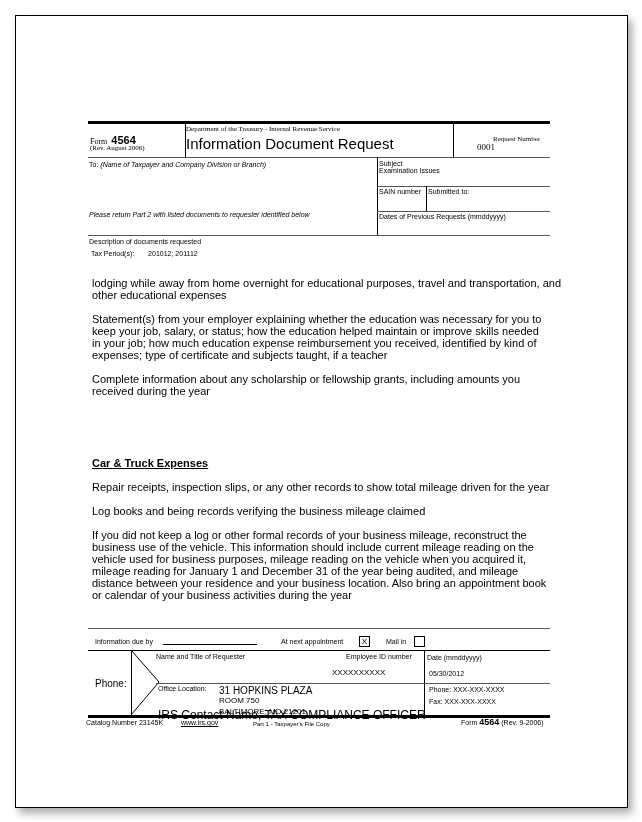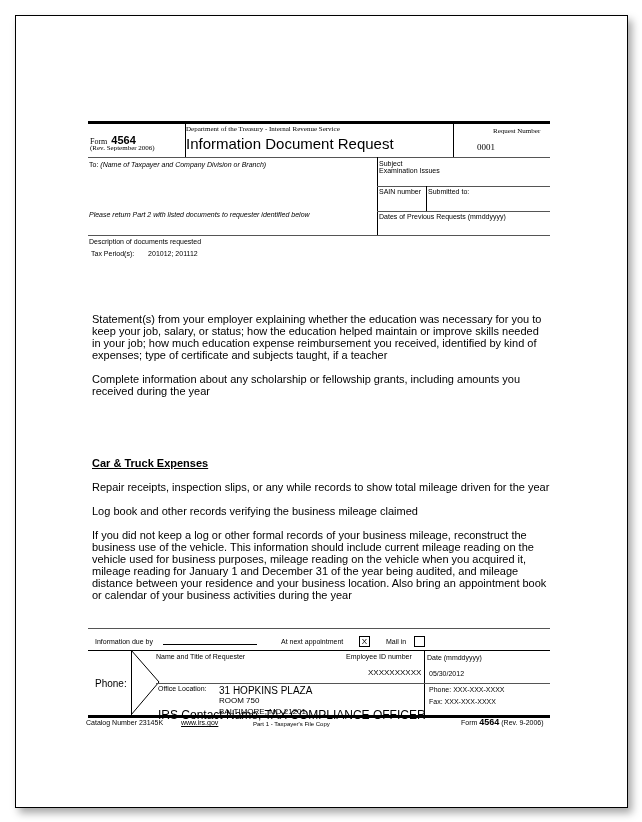--- a/index.html
+++ b/index.html
@@ -27,29 +27,29 @@
 <body>
 
 <div class="page">
 
   <div class="hline" style="left:72px; top:105px; width:462px; height:3px;"></div>
 
   <div class="abs serif" style="left:74px; top:114px; white-space:nowrap;">
     <span style="font-size:8px;">Form</span>
     <span style="font-family:'Liberation Sans',sans-serif; font-weight:bold; font-size:11px;">4564</span>
   </div>
-  <div class="abs serif small" style="left:74px; top:128px;">(Rev. September 2006)</div>
+  <div class="abs serif small" style="left:74px; top:128px;">(Rev. August 2006)</div>
 
   <div class="vline" style="left:169px; top:108px; height:33px;"></div>
 
   <div class="abs serif small" style="left:170px; top:109px; width:272px; text-align:left;">Department of the Treasury - Internal Revenue Service</div>
   <div class="abs" style="left:170px; top:119px; width:272px; font-size:15px; font-weight:normal; white-space:nowrap;">Information Document Request</div>
 
   <div class="vline" style="left:437px; top:108px; height:33px;"></div>
-  <div class="abs serif small" style="left:441px; top:111px;padding-left:36px;">Request Number</div>
+  <div class="abs serif small" style="left:441px; top:119px;padding-left:36px;">Request Number</div>
   <div class="abs serif" style="left:441px; top:126px; font-size:9px;padding-left:20px;">0001</div>
 
   <div class="hline" style="left:72px; top:141px; width:462px; background:#555;"></div>
 
   <div class="abs small" style="left:73px; top:145px;">
     <span>To:</span>
     <i>(Name of Taxpayer and Company Division or Branch)</i>
   </div>
   <div class="abs small" style="left:73px; top:195px; font-style:italic;">Please return Part 2 with listed documents to requester identified below</div>
 
@@ -68,26 +68,27 @@
 
   <div class="hline" style="left:72px; top:219px; width:462px; background:#555;"></div>
 
   <div class="abs small" style="left:73px; top:222px;">Description of documents requested</div>
   <div class="abs small" style="left:75px; top:234px;">
     <span>Tax Period(s):</span>
     <span style="display:inline-block; width:10px;"></span>
     <span>201012; 201112</span>
   </div>
 
+  <div class="abs body-text" style="left:76px; top:261px; width:470px;">lodging while away from home overnight for educational purposes, travel and transportation, and other educational expenses</div>
   <div class="abs body-text" style="left:76px; top:297px; width:455px;">Statement(s) from your employer explaining whether the education was necessary for you to keep your job, salary, or status; how the education helped maintain or improve skills needed in your job; how much education expense reimbursement you received, identified by kind of expenses; type of certificate and subjects taught, if a teacher</div>
   <div class="abs body-text" style="left:76px; top:357px; width:455px;">Complete information about any scholarship or fellowship grants, including amounts you received during the year</div>
 
   <div class="abs body-text" style="left:76px; top:441px; font-weight:bold; text-decoration:underline;">Car &amp; Truck Expenses</div>
-  <div class="abs body-text" style="left:76px; top:465px; width:470px; white-space:nowrap;">Repair receipts, inspection slips, or any while records to show total mileage driven for the year</div>
-  <div class="abs body-text" style="left:76px; top:489px; width:470px;">Log book and other records verifying the business mileage claimed</div>
+  <div class="abs body-text" style="left:76px; top:465px; width:470px; white-space:nowrap;">Repair receipts, inspection slips, or any other records to show total mileage driven for the year</div>
+  <div class="abs body-text" style="left:76px; top:489px; width:470px;">Log books and being records verifying the business mileage claimed</div>
   <div class="abs body-text" style="left:76px; top:513px; width:458px;">If you did not keep a log or other formal records of your business mileage, reconstruct the business use of the vehicle. This information should include current mileage reading on the vehicle used for business purposes, mileage reading on the vehicle when you acquired it, mileage reading for January 1 and December 31 of the year being audited, and mileage distance between your residence and your business location. Also bring an appointment book or calendar of your business activities during the year</div>
 
   <div class="hline" style="left:72px; top:612px; width:462px; background:#555;"></div>
   <div class="abs small" style="left:79px; top:622px;">Information due by</div>
   <div class="hline" style="left:147px; top:628px; width:94px;"></div>
 
   <div class="abs small" style="left:265px; top:622px;">At next appointment</div>
   <div class="checkbox" style="left:343px; top:620px; font-size:8px;">X</div>
   <div class="abs small" style="left:370px; top:622px;">Mail in</div>
   <div class="checkbox" style="left:398px; top:620px;"></div>
@@ -96,21 +97,21 @@
 
   <div class="abs" style="left:79px; top:662px; font-size:10px;">Phone:</div>
   <div class="vline" style="left:115px; top:634px; height:65px;"></div>
   <svg class="abs" style="left:115px; top:634px;" width="30" height="65">
     <polyline points="0,0 28,32 0,65" fill="none" stroke="#000" stroke-width="1"></polyline>
   </svg>
 
   <div class="abs small" style="left:140px; top:637px;">Name and Title of Requester</div>
   <div class="abs" style="left:142px; top:692px; font-size:12px; white-space:nowrap;">IRS Contact Name, TAX COMPLIANCE OFFICER</div>
   <div class="abs small" style="left:330px; top:637px;">Employee ID number</div>
-  <div class="abs" style="left:352px; top:652px; font-size:8px;">XXXXXXXXXX</div>
+  <div class="abs" style="left:316px; top:652px; font-size:8px;">XXXXXXXXXX</div>
 
   <div class="vline" style="left:408px; top:634px; height:65px;"></div>
   <div class="abs small" style="left:411px; top:638px;">Date (mmddyyyy)</div>
   <div class="abs small" style="left:413px; top:654px;">05/30/2012</div>
 
   <div class="hline" style="left:140px; top:667px; width:394px; background:#555;"></div>
 
   <div class="abs small" style="left:142px; top:669px;">Office Location:</div>
   <div class="abs" style="left:203px; top:669px; font-size:10px;">31 HOPKINS PLAZA</div>
   <div class="abs" style="left:203px; top:680px; font-size:8px;">ROOM 750</div>

